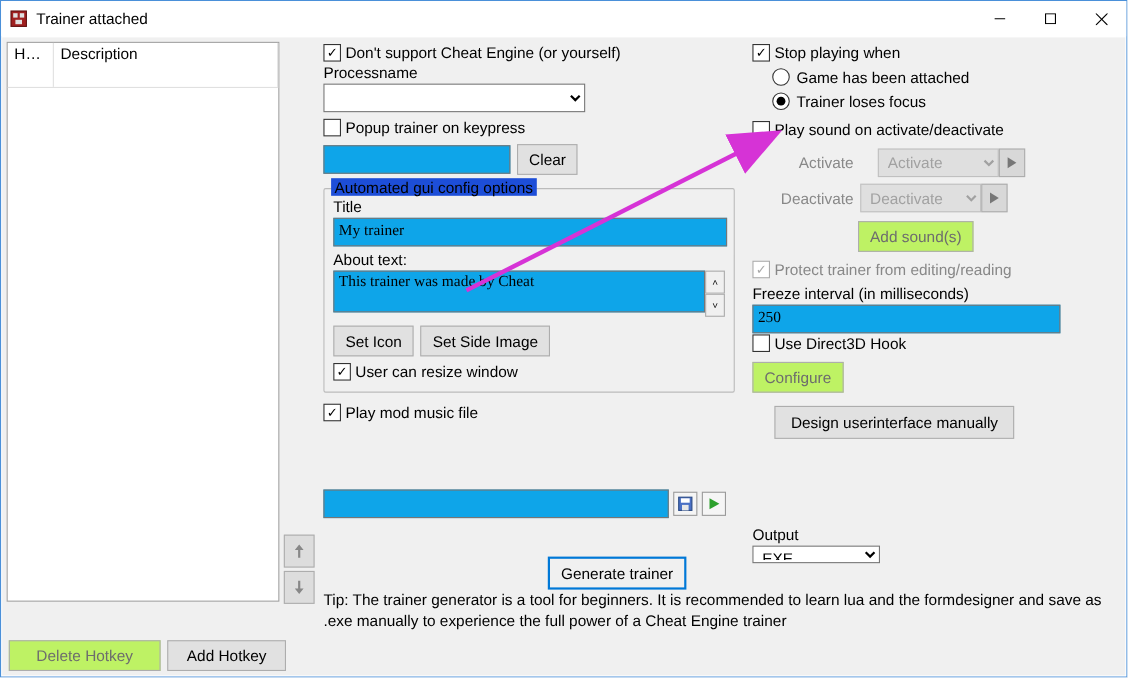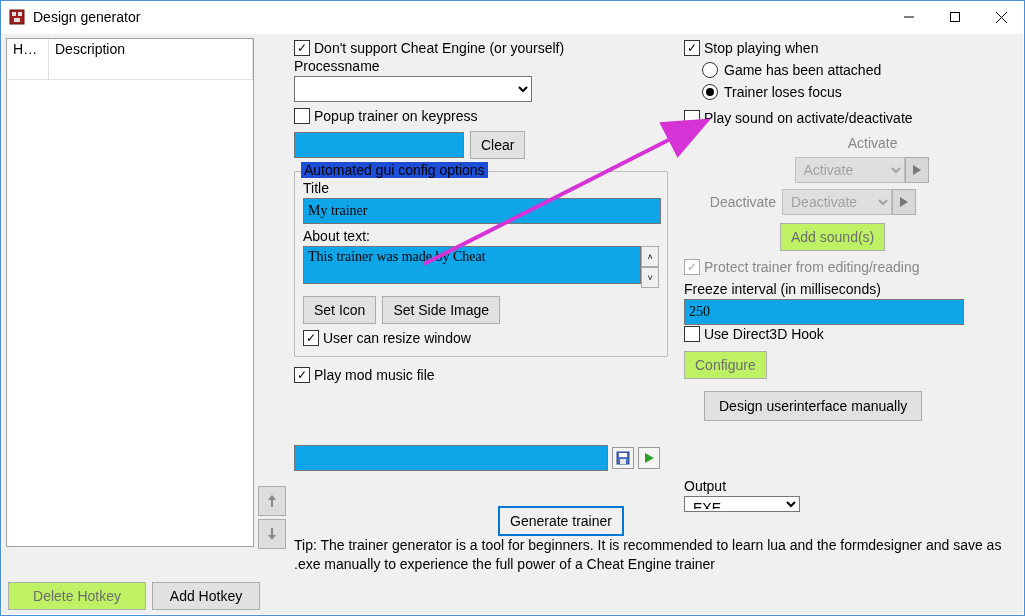--- a/index.html
+++ b/index.html
@@ -56,21 +56,21 @@
 
   <div class="titlebar">
     <span class="app-icon">
       <svg width="16" height="16" viewBox="0 0 16 16">
         <rect x="1" y="1" width="14" height="14" fill="#a02020" stroke="#601010"></rect>
         <rect x="3" y="3" width="4" height="4" fill="#e0e0e0"></rect>
         <rect x="9" y="3" width="4" height="4" fill="#e0e0e0"></rect>
         <rect x="5" y="9" width="6" height="4" fill="#e0e0e0"></rect>
       </svg>
     </span>
-    <span class="title-text">Design generator</span>
+    <span class="title-text">Trainer attached</span>
     <div class="title-spacer"></div>
     <div class="winbtns">
       <div class="winbtn">
         <svg width="10" height="10">
             <line x1="0" y1="5" x2="10" y2="5" stroke="#000" stroke-width="1"></line>
           </svg>
       </div>
       <div class="winbtn">
         <svg width="10" height="10">
             <rect x="0.5" y="0.5" width="9" height="9" fill="none" stroke="#000" stroke-width="1"></rect>
@@ -183,21 +183,21 @@
           <span class="radio">
               <span class="dot"></span>
             </span>
           <span>Trainer loses focus</span>
         </div>
 
         <div class="checkbox-wrap" style="margin-top:10px;">
           <span class="check"></span>
           <span>Play sound on activate/deactivate</span>
         </div>
-        <div class="row" style="margin-top:6px;gap:6px;justify-content:flex-start;padding-left:20px;flex-direction:column;">
+        <div class="row" style="margin-top:6px;gap:22px;justify-content:flex-start;padding-left:20px;">
           <span class="disabled-text" style="width:72px;text-align:right;">Activate</span>
           <div class="sound-select">
             <select disabled=""><option>Activate</option></select>
             <div class="play-tri">
                 <svg width="10" height="12">
                   <polygon points="1,1 9,6 1,11" fill="#777"></polygon>
                 </svg>
               </div>
           </div>
         </div>

